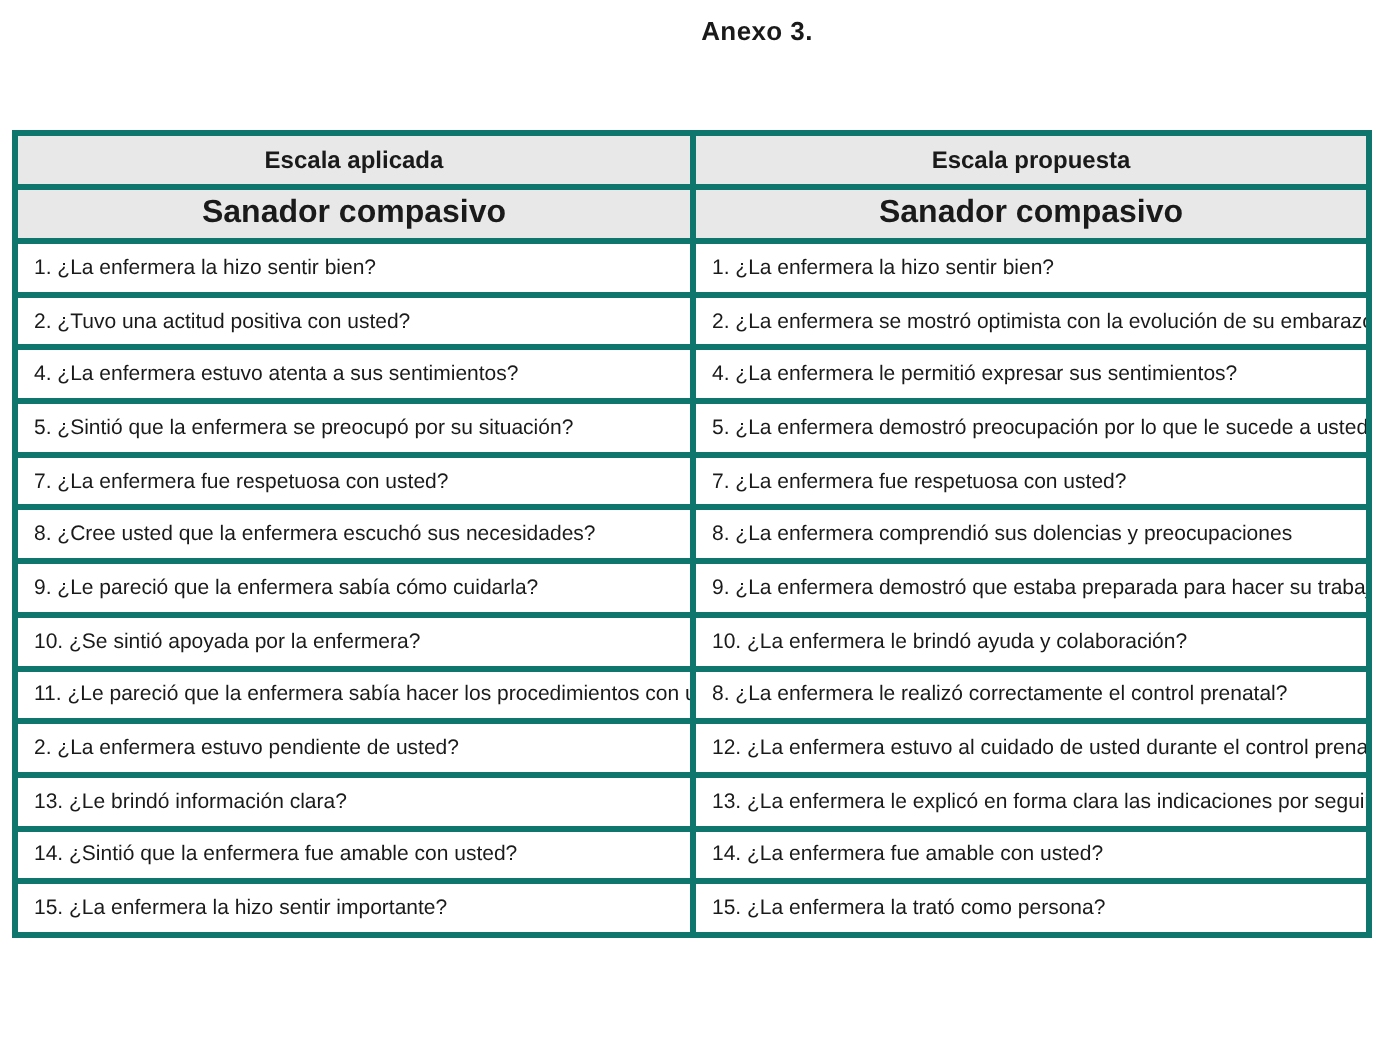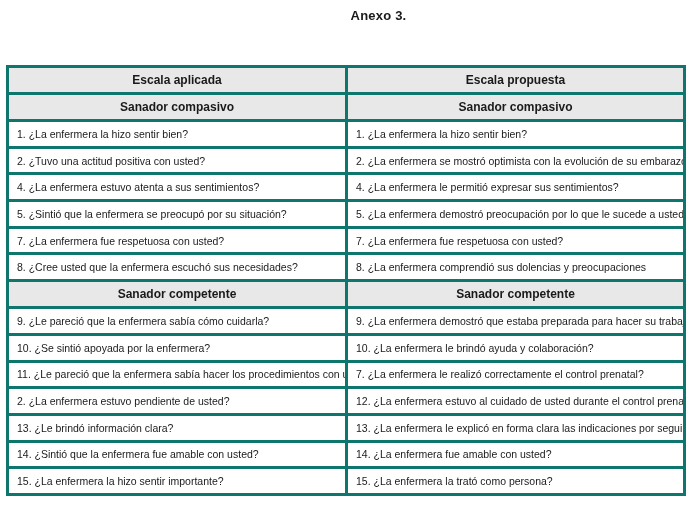--- a/index.html
+++ b/index.html
@@ -8,21 +8,21 @@
   .title-block { position: absolute; top: 8px; left: 0; width: 687px; text-align: center; padding-left: 35px; }
   .title { font-size: 13px; font-weight: bold; line-height: 16px; letter-spacing: 0.2px; }
   .subtitle { font-size: 11.5px; line-height: 15px; margin-top: 2px; }
   table { position: absolute; left: 6px; top: 65px; width: 677px; border-collapse: collapse;
           table-layout: fixed; }
   td, th { border: 3px solid #0f766e; padding: 0 8px; height: 23.7px; font-size: 10.5px;
            white-space: nowrap; overflow: hidden; text-align: left; font-weight: normal; }
   col.c1 { width: 339px; }
   col.c2 { width: 338px; }
   th.hdr, td.section { background: #e8e8e8; text-align: center; font-size: 12px; height: 24px; }
-  td.section { font-weight: bold; font-size: 12px; margin-left: 48px; }
+  td.section { font-weight: bold; font-size: 16px; margin-left: 48px; }
   th.hdr { font-weight: bold; }
 </style>
 </head>
 <body>
 
 <div class="title-block">
   <div class="title">Anexo 3.</div>
 </div>
 
 <table>
@@ -59,34 +59,30 @@
       </tr>
       <tr>
         <td>7. ¿La enfermera fue respetuosa con usted?</td>
         <td>7. ¿La enfermera fue respetuosa con usted?</td>
       </tr>
       <tr>
         <td>8. ¿Cree usted que la enfermera escuchó sus necesidades?</td>
         <td>8. ¿La enfermera comprendió sus dolencias y preocupaciones</td>
       </tr>
       <tr>
-        <td class="section">Sanador competente</td>
-        <td class="section">Sanador competente</td>
-      </tr>
-      <tr>
         <td>9. ¿Le pareció que la enfermera sabía cómo cuidarla?</td>
         <td>9. ¿La enfermera demostró que estaba preparada para hacer su trabajo?</td>
       </tr>
       <tr>
         <td>10. ¿Se sintió apoyada por la enfermera?</td>
         <td>10. ¿La enfermera le brindó ayuda y colaboración?</td>
       </tr>
       <tr>
         <td>11. ¿Le pareció que la enfermera sabía hacer los procedimientos con usted?</td>
-        <td>7. ¿La enfermera le realizó correctamente el control prenatal?</td>
+        <td>8. ¿La enfermera le realizó correctamente el control prenatal?</td>
       </tr>
       <tr>
         <td>2. ¿La enfermera estuvo pendiente de usted?</td>
         <td>12. ¿La enfermera estuvo al cuidado de usted durante el control prenatal?</td>
       </tr>
       <tr>
         <td>13. ¿Le brindó información clara?</td>
         <td>13. ¿La enfermera le explicó en forma clara las indicaciones por seguir?</td>
       </tr>
       <tr>

